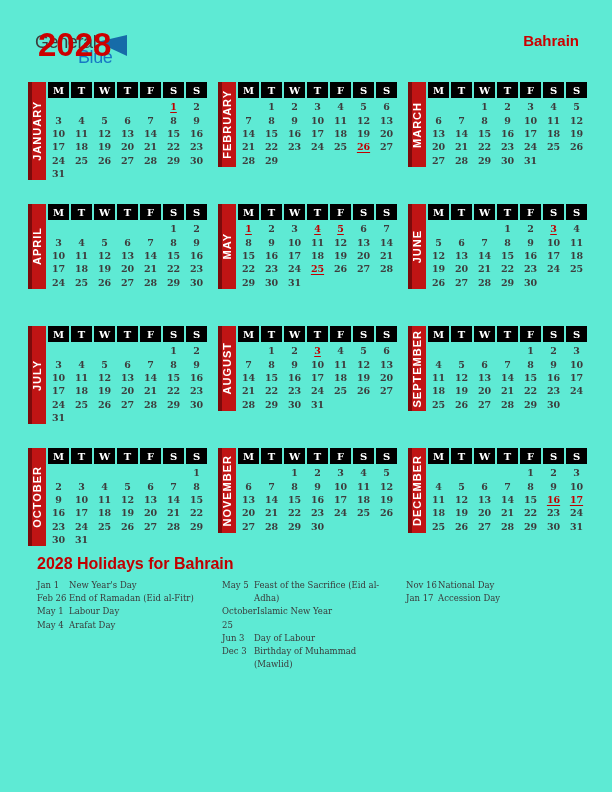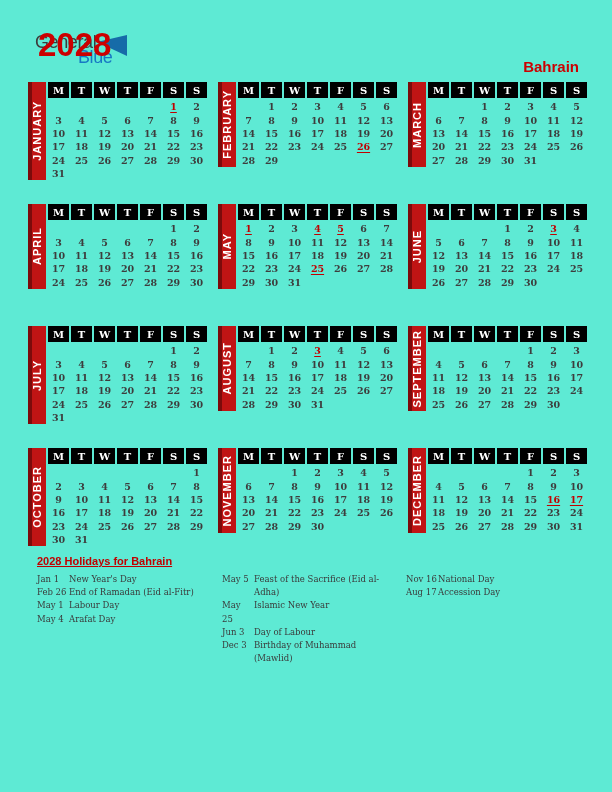--- a/index.html
+++ b/index.html
@@ -12,21 +12,21 @@
   
   .logo { position:absolute; left:35px; top:32px; width:110px; height:42px; }
   .logo-line1 { font-size:18px; color:#3c3c3c; letter-spacing:-0.4px; }
   .logo-line2 { font-size:18px; color:#1779c4; letter-spacing:-0.4px; margin:-6px 0 0 43px; }
   .logo-tri { position:absolute; left:62px; top:3px; }
   .year-title {
     position:absolute; left:0; right:0; top:26px; text-align:left;
     font-size:33px; font-weight:bold; color:#cc0000; letter-spacing:0px;padding-left:38px;
   }
   .country-label {
-    position:absolute; right:33px; top:58px; font-size:15px; font-weight:bold; color:#cc0000;
+    position:absolute; right:33px; top:32px; font-size:15px; font-weight:bold; color:#cc0000;
   }
 
   
   .months-grid {
     position:absolute; left:28px; top:82px;
     display:grid; grid-template-columns:repeat(3,177px); column-gap:13px;
     grid-auto-rows:122px; align-items:start;
   }
   .month-block { display:flex; align-items:stretch; }
   .month-bar {
@@ -50,21 +50,21 @@
   .date-cell {
     height:13.4px; display:flex; align-items:center; justify-content:center;
     font-family:"DejaVu Serif", serif; font-weight:bold; font-size:9.5px; color:#3d3d3d;
   }
   .date-cell.holiday {
     color:#c00000; text-decoration:underline; text-decoration-thickness:1px; text-underline-offset:1.5px;
   }
 
   
   .holidays { position:absolute; left:37px; top:555px; width:548px; }
-  .holidays-title { font-size:11px; font-weight:bold; color:#c00000; margin-bottom:6px;text-decoration:underline; }
+  .holidays-title { font-size:16px; font-weight:bold; color:#c00000; margin-bottom:6px; }
   .holiday-cols { display:grid; grid-template-columns:185px 184px auto; }
   .holiday-entry {
     display:flex; font-family:"DejaVu Serif", serif; font-size:8.5px;
     color:#3a3a3a; line-height:13.2px;
   }
   .holiday-date { flex:0 0 32px; }
   .holiday-name { flex:1; padding-right:13px; }
 </style>
 </head>
 <body>
@@ -713,38 +713,38 @@
             <div class="holiday-date">May 4</div>
             <div class="holiday-name">Arafat Day</div>
           </div>
         </div>
         <div class="holiday-col">
           <div class="holiday-entry">
             <div class="holiday-date">May 5</div>
             <div class="holiday-name">Feast of the Sacrifice (Eid al-Adha)</div>
           </div>
           <div class="holiday-entry">
-            <div class="holiday-date">May 25</div>
+            <div class="holiday-date">October 25</div>
             <div class="holiday-name">Islamic New Year</div>
           </div>
           <div class="holiday-entry">
             <div class="holiday-date">Jun 3</div>
             <div class="holiday-name">Day of Labour</div>
           </div>
           <div class="holiday-entry">
             <div class="holiday-date">Dec 3</div>
             <div class="holiday-name">Birthday of Muhammad (Mawlid)</div>
           </div>
         </div>
         <div class="holiday-col">
           <div class="holiday-entry">
             <div class="holiday-date">Nov 16</div>
             <div class="holiday-name">National Day</div>
           </div>
           <div class="holiday-entry">
-            <div class="holiday-date">Aug 17</div>
+            <div class="holiday-date">Jan 17</div>
             <div class="holiday-name">Accession Day</div>
           </div>
         </div>
       </div>
   </div>
 
 </div>
 
 </body></html>

